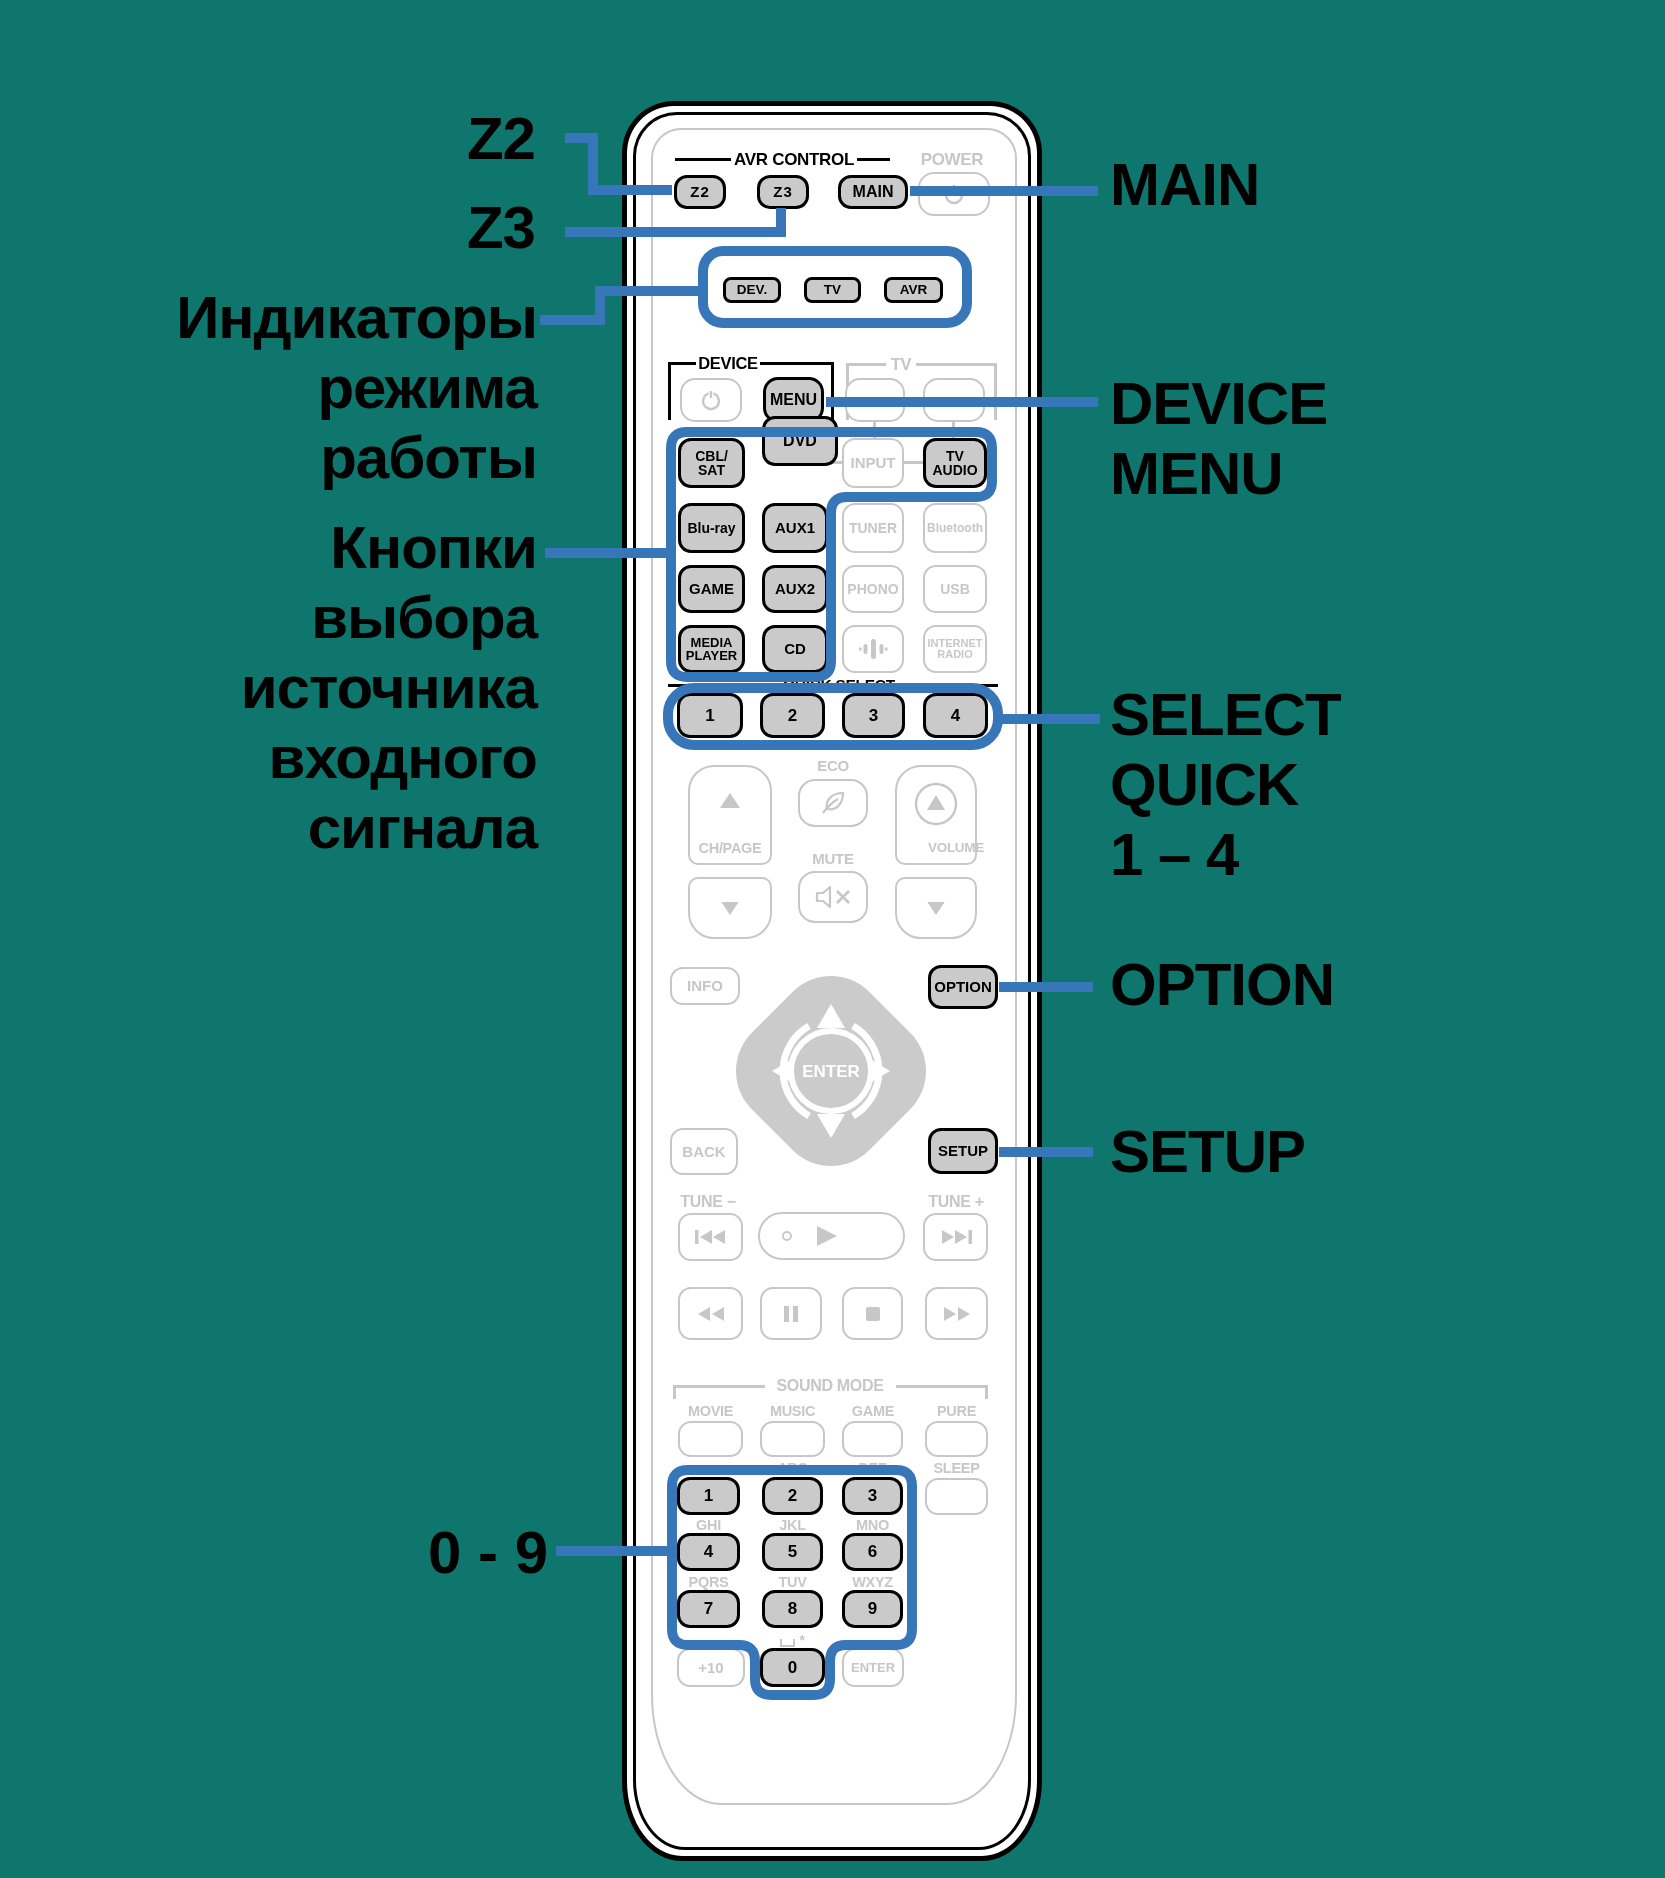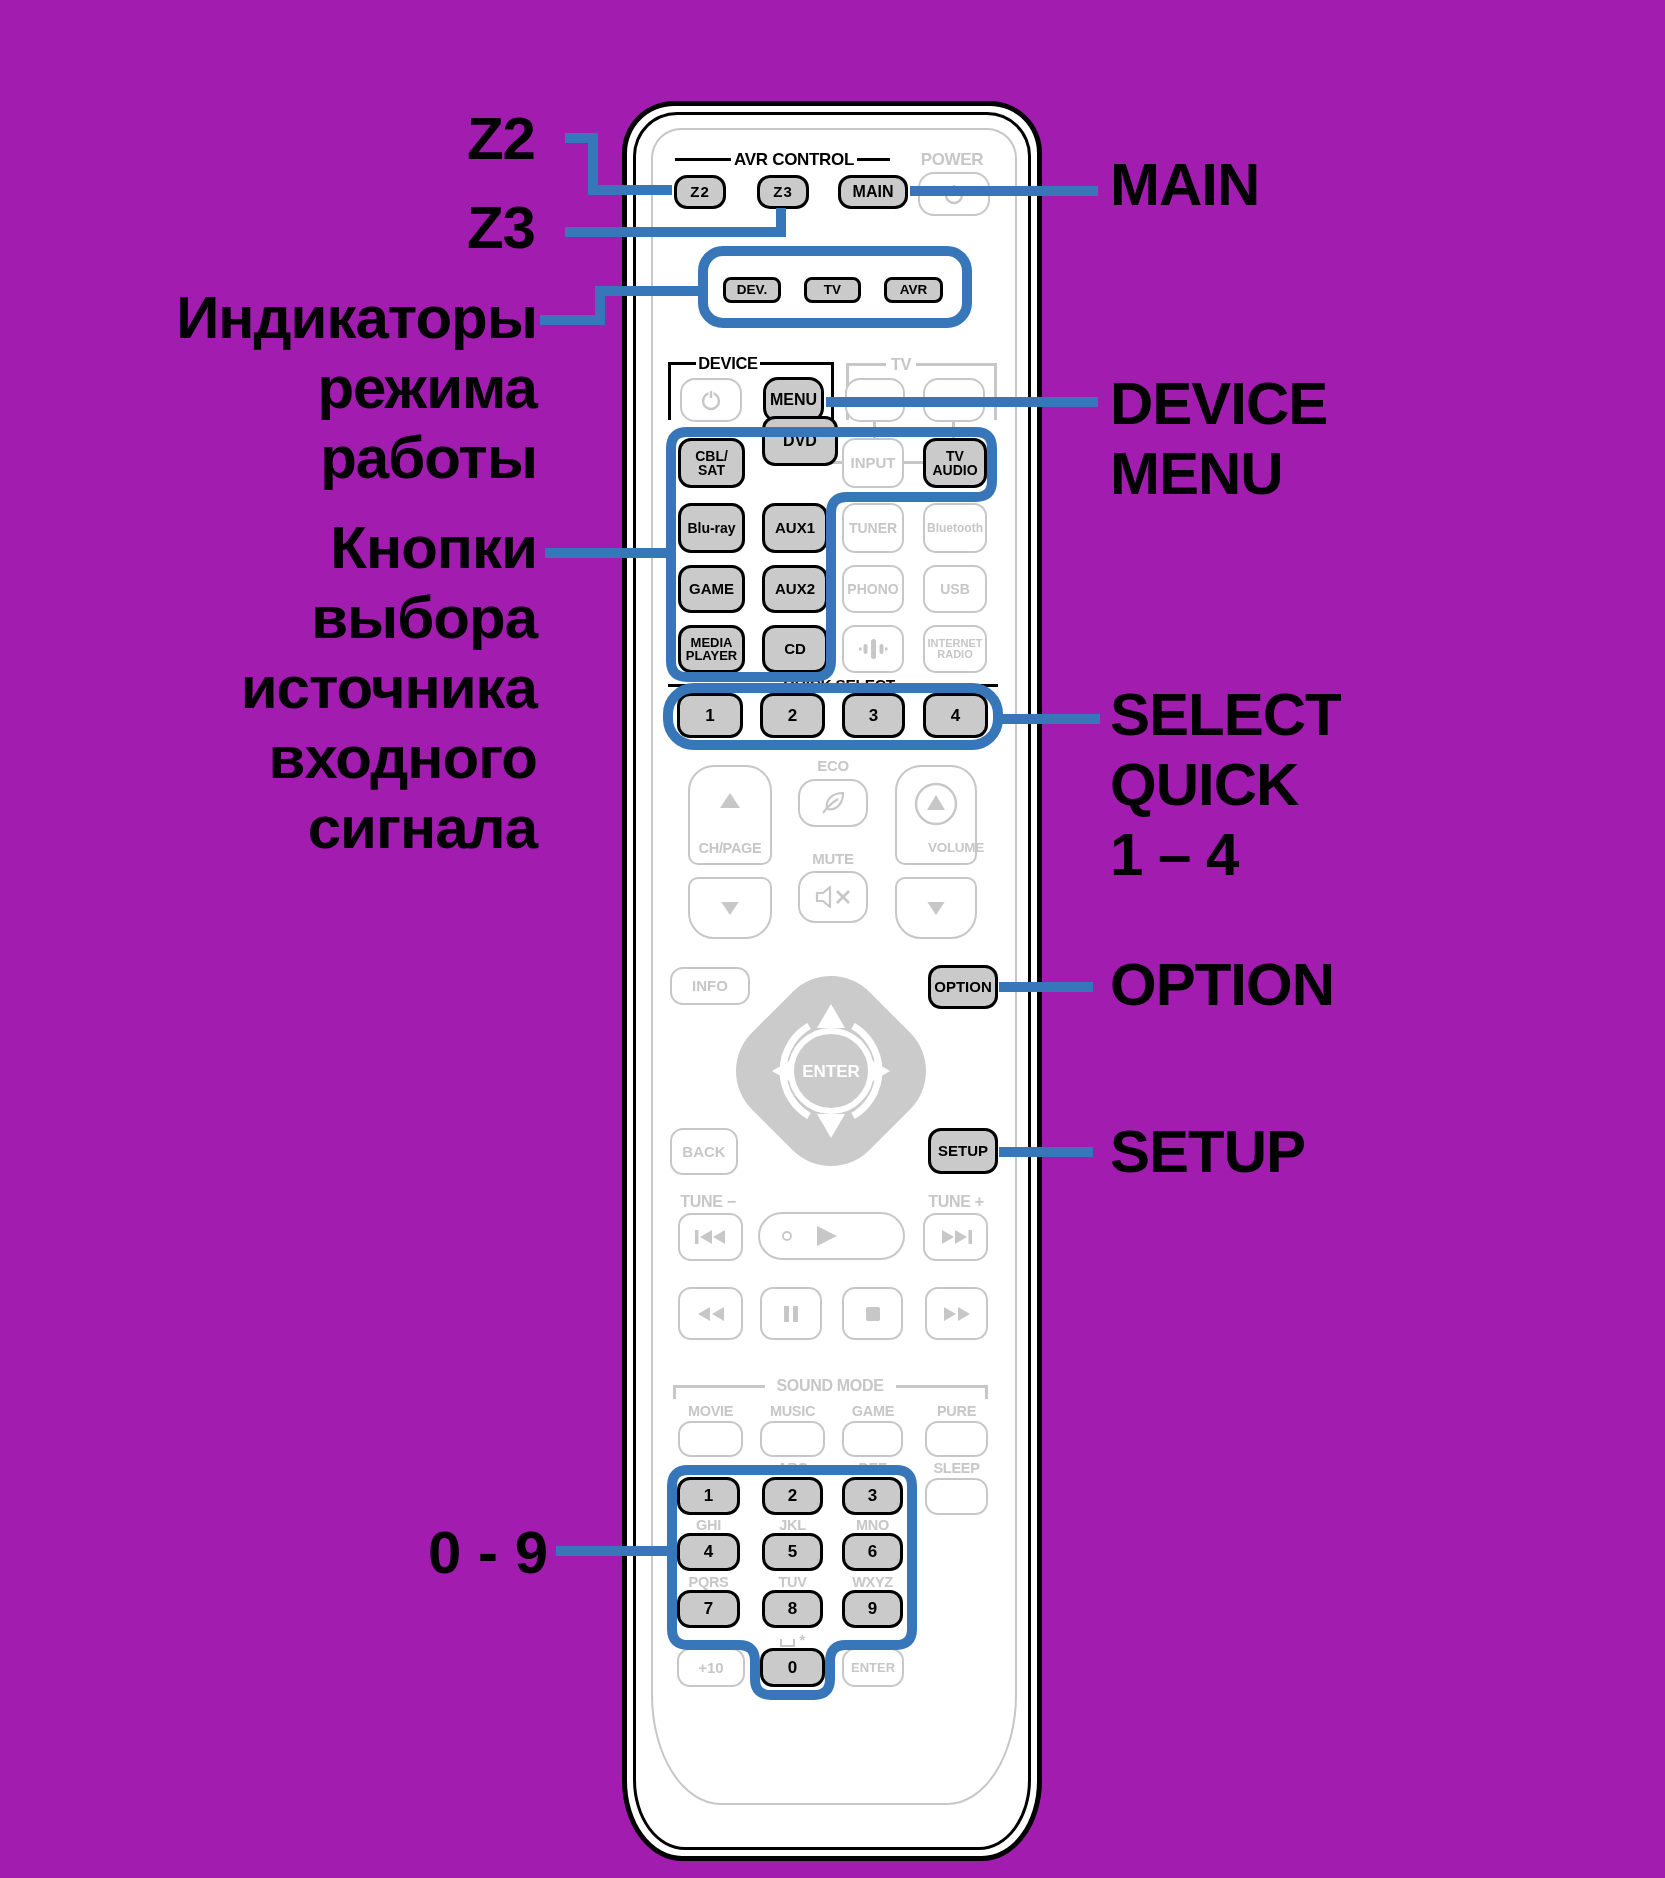--- a/index.html
+++ b/index.html
@@ -1,16 +1,16 @@
 <!DOCTYPE html>
 <html><head>
 <meta charset="utf-8">
 <style>
   html,body{margin:0;padding:0;background:#fff;}
-  #canvas{position:relative;width:1665px;height:1878px;background:#a21caf;overflow:hidden;
+  #canvas{position:relative;width:1665px;height:1878px;background:#0f766e;overflow:hidden;
           font-family:"Liberation Sans","DejaVu Sans",sans-serif;}
   .abs{position:absolute;box-sizing:border-box;}
   
   .callout{position:absolute;font-weight:bold;color:#000;font-size:60px;line-height:70px;
            letter-spacing:-1px;white-space:nowrap;}
   .callout.rt{text-align:right;}
   
   .body-outer{border:5px solid #000;border-radius:52px 52px 60px 60px / 52px 52px 80px 80px;background:#fff;}
   .body-inner{border:3px solid #000;border-radius:44px 44px 52px 52px / 44px 44px 70px 70px;}
   .face{border:2.5px solid #c7c7c7;border-radius:30px 30px 70px 70px / 30px 30px 110px 110px;}
@@ -212,21 +212,21 @@
   </div>
   <div class="lbl" style="left:895px;top:841px;width:82px;font-size:13.5px;margin-left:20px;">VOLUME</div>
   <div class="btn off" style="left:895px;top:877px;width:82px;height:62px;border-radius:10px 10px 26px 26px;">
     <span>
         <svg width="18" height="13" viewBox="0 0 20 15">
           <polygon points="10,15 20,0 0,0" fill="#c7c7c7"></polygon>
         </svg>
       </span>
   </div>
 
-  <div class="btn off" style="left:670px;top:967px;width:80px;height:38px;font-size:15px;">INFO</div>
+  <div class="btn off" style="left:670px;top:967px;width:70px;height:38px;font-size:15px;">INFO</div>
   <div class="btn on" style="left:928px;top:965px;width:70px;height:44px;font-size:15px;">OPTION</div>
 
   <div class="abs" style="left:714px;top:956px;width:234px;height:230px;">
     <svg width="234" height="230" viewBox="0 0 234 230">
       <rect x="34" y="32" width="166" height="166" rx="54" transform="rotate(45 117 115)" fill="#cbcbcb"></rect>
       <rect x="104" y="12" width="26" height="8" rx="4" fill="#fff"></rect>
       <rect x="104" y="210" width="26" height="8" rx="4" fill="#fff"></rect>
       <polygon points="117,48 131,72 103,72" fill="#fff"></polygon>
       <polygon points="117,182 131,158 103,158" fill="#fff"></polygon>
       <polygon points="58,115 82,101 82,129" fill="#fff"></polygon>

